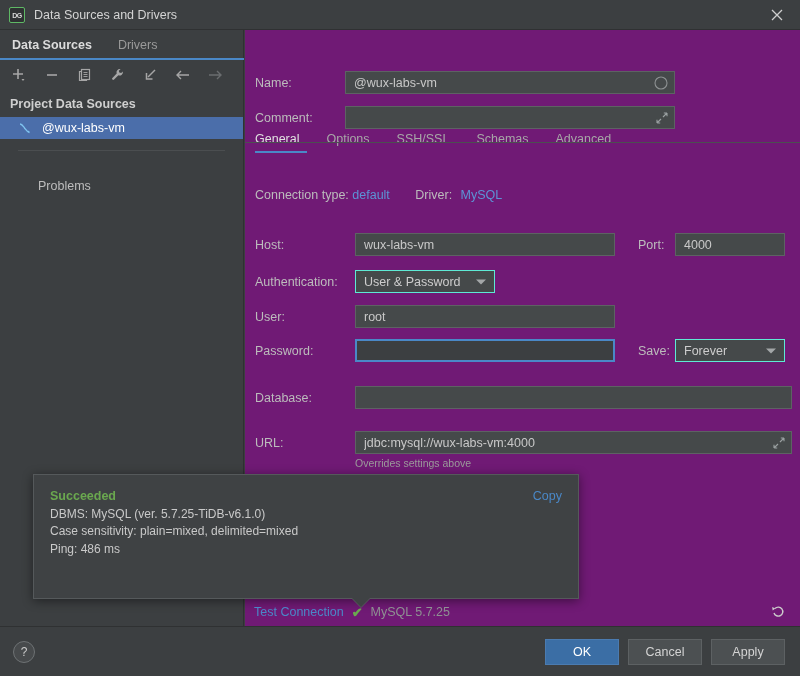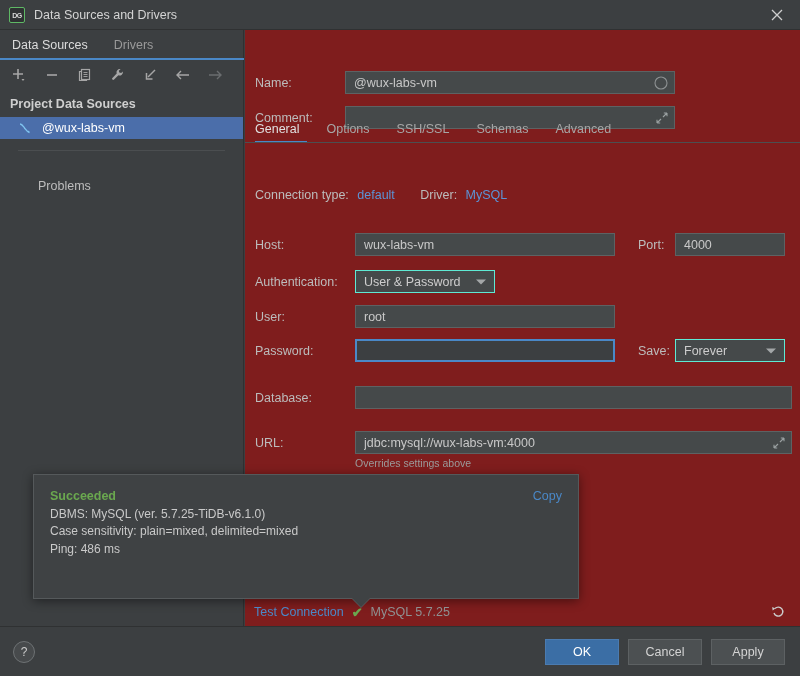--- a/index.html
+++ b/index.html
@@ -40,21 +40,21 @@
   .left-panel {
     position: absolute; left: 0; top: 30px; width: 244px; height: 596px;
     background: #3c3f41;
     border-right: 1px solid #2f3132;
   }
   .lp-tabs {
     position: relative; height: 29px; display: flex; align-items: center;
     padding-left: 12px; gap: 26px;
   }
   .lp-tab { font-size: 12.5px; color: #9a9a9a; cursor: default; }
-  .lp-tab.active { color: #dcdcdc; font-weight: normal; }
+  .lp-tab.active { color: #dcdcdc; font-weight: bold; }
   .lp-tab-underline {
     position: absolute; left: 0; top: 28px; width: 244px; height: 2px;
     background: #4a88c7;
   }
   .lp-toolbar {
     position: relative; height: 31px; display: flex; align-items: center;
     padding-left: 9px; gap: 13px;
   }
   .tb-icon {
     width: 20px; height: 20px; display: flex; align-items: center; justify-content: center;
@@ -73,41 +73,41 @@
   .ds-item.selected { background: #4b6eaa; color: #ffffff; }
   .ds-sep { height: 1px; background: #4b4e50; margin: 11px 18px 0 18px; }
   .problems-item {
     height: 22px; display: flex; align-items: center; padding-left: 38px;
     font-size: 12.5px; color: #bdbdbd; margin-top: 24px; cursor: default;
   }
 
   
   .right-panel {
     position: absolute; left: 245px; top: 30px; width: 555px; height: 596px;
-    background: #7f1d1d;
+    background: #701a75;
   }
   .field-row { position: absolute; display: flex; align-items: center; }
   .lbl { color: #bcbcbc; font-size: 12.5px; }
 
   .inp {
     background: #45494a; border: 1px solid #5d6263; color: #c8c8c8;
     font-family: "Liberation Sans", sans-serif; font-size: 12.5px;
     padding: 0 8px; height: 23px; line-height: 21px; outline: none;
     position: relative;
   }
   .inp.focused { border: 2px solid #4a88c7; background: #3c3f41; }
   .inp-wrap { position: relative; display: inline-block; }
   .inp-adorn {
     position: absolute; right: 7px; top: 50%; transform: translateY(-50%);
     pointer-events: none; color: #8d9192;
   }
 
   
   .rp-tabs {
-    position: absolute; left: 10px; top: 85px; display: flex; gap: 27px; align-items: flex-end;
+    position: absolute; left: 10px; top: 95px; display: flex; gap: 27px; align-items: flex-end;
     height: 28px;
   }
   .rp-tab { font-size: 12.5px; color: #a7a7a7; padding-bottom: 7px; cursor: default; }
   .rp-tab.active { color: #e0e0e0; }
   .rp-tab.active::after {
     content: ""; position: absolute; bottom: 0; height: 2px; background: #4a88c7;
     left: 0; width: 52px;
   }
   .rp-tabs-line {
     position: absolute; left: 0; top: 112px; width: 555px; height: 1px; background: #4c4f51;
@@ -302,21 +302,21 @@
     <div class="rp-tab active">General</div>
     <div class="rp-tab">Options</div>
     <div class="rp-tab">SSH/SSL</div>
     <div class="rp-tab">Schemas</div>
     <div class="rp-tab">Advanced</div>
   </div>
   <div class="rp-tabs-line"></div>
 
   <div class="conn-line">
     <span>Connection type:</span>
-    <span class="link" style="margin-left:5px;">default</span>
+    <span class="link" style="">default</span>
     <span style="margin-left:22px;">Driver:</span>
     <span class="link" style="margin-left:5px;">MySQL</span>
   </div>
 
   <div class="field-row" style="left:10px; top:203px;">
     <span class="lbl" style="width:100px;">Host:</span>
     <input class="inp" style="width: 260px;" value="wux-labs-vm">
     <span class="lbl" style="margin-left:23px; width:37px;">Port:</span>
     <input class="inp" style="width: 110px;" value="4000">
   </div>

